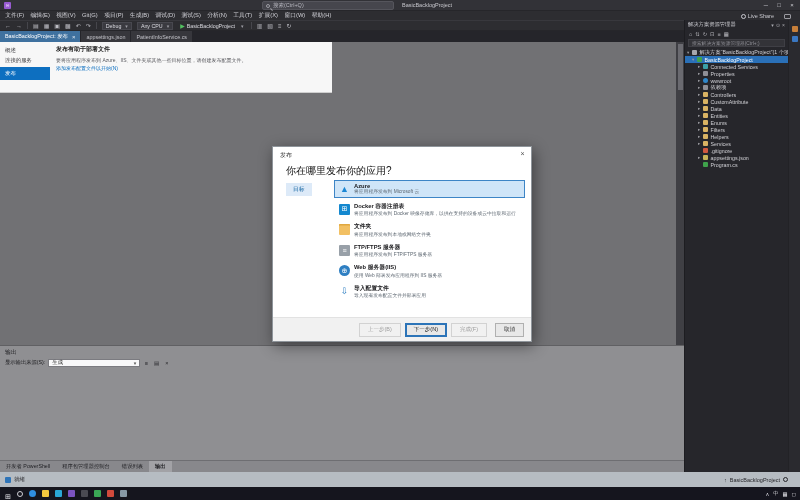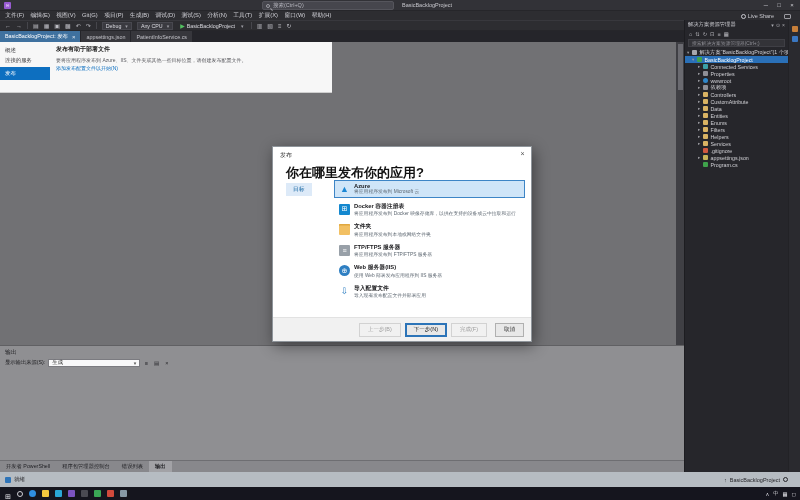--- a/index.html
+++ b/index.html
@@ -59,21 +59,21 @@
 .pbody{font-size:5px;color:#59595e;line-height:6.3px;margin-top:2.5px;width:262px}
 .plink{font-size:5px;color:#0d6fc0;margin-top:2.5px}
 .docscroll{position:absolute;left:676px;top:0;width:8px;height:303px;background:#3f3f44}
 .docscroll .thumb{position:absolute;left:1.5px;top:2px;width:5px;height:46px;background:#6a6a70}
 
 
 .dialog{left:272px;top:146px;width:260px;height:196px;background:#fff;border:1px solid #8f959b;box-shadow:2px 4px 14px rgba(0,0,0,.45);z-index:50;color:#1e1e1e}
 .dtitle{position:absolute;left:7px;top:4px;font-size:6px;color:#333}
 .dclose{position:absolute;right:3px;top:2px;width:11px;height:10px;text-align:center;line-height:10px;font-size:7px;color:#555}
 .dclose::before{content:"×"}
-.dheading{position:absolute;left:13px;top:17px;font-size:13px;font-weight:bold;color:#111}
+.dheading{position:absolute;left:13px;top:17px;font-size:10px;font-weight:normal;color:#111}
 .dside{position:absolute;left:13px;top:36px;font-size:5.8px;color:#0b5f9e;background:#ddeaf8;padding:2px 7px}
 .dopts{position:absolute;left:61px;top:33px;width:191px}
 .opt{display:flex;align-items:center;min-height:18px;padding:1px 2px;border:1px solid transparent;margin-bottom:1.5px}
 .opt.selected{background:#cfe5f8;border-color:#3d85c6}
 .opt-icon{width:11px;height:11px;margin:0 4px 0 2px;flex:none;display:flex;align-items:center;justify-content:center}
 .opt-tx{display:flex;flex-direction:column}
 .opt-name{font-size:5.8px;font-weight:bold;color:#18181b}
 .opt-desc{font-size:4.8px;color:#5d6771;line-height:5.6px;margin-top:.5px}
 .oi-azure::before{content:"▲";color:#1b87d4;font-size:9px}
 .oi-docker{background:#1488cf;border-radius:1px}

